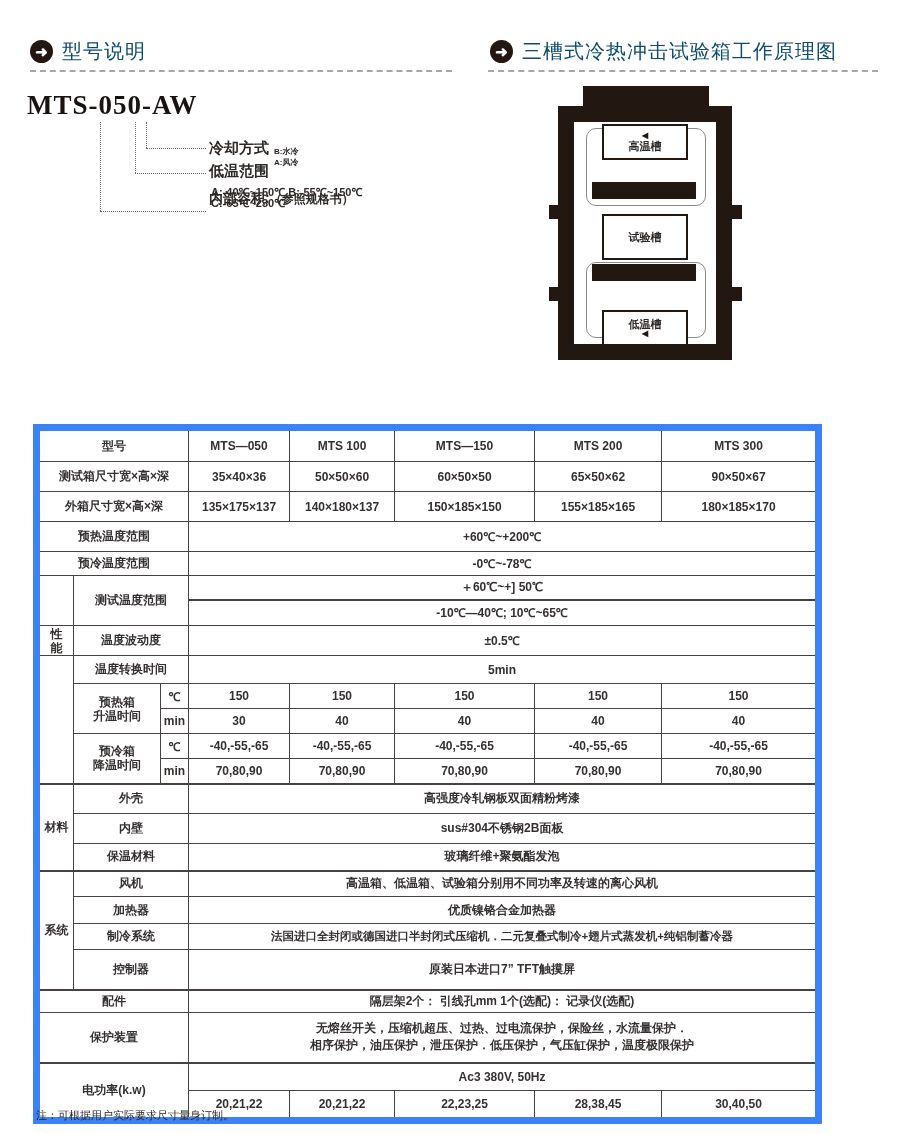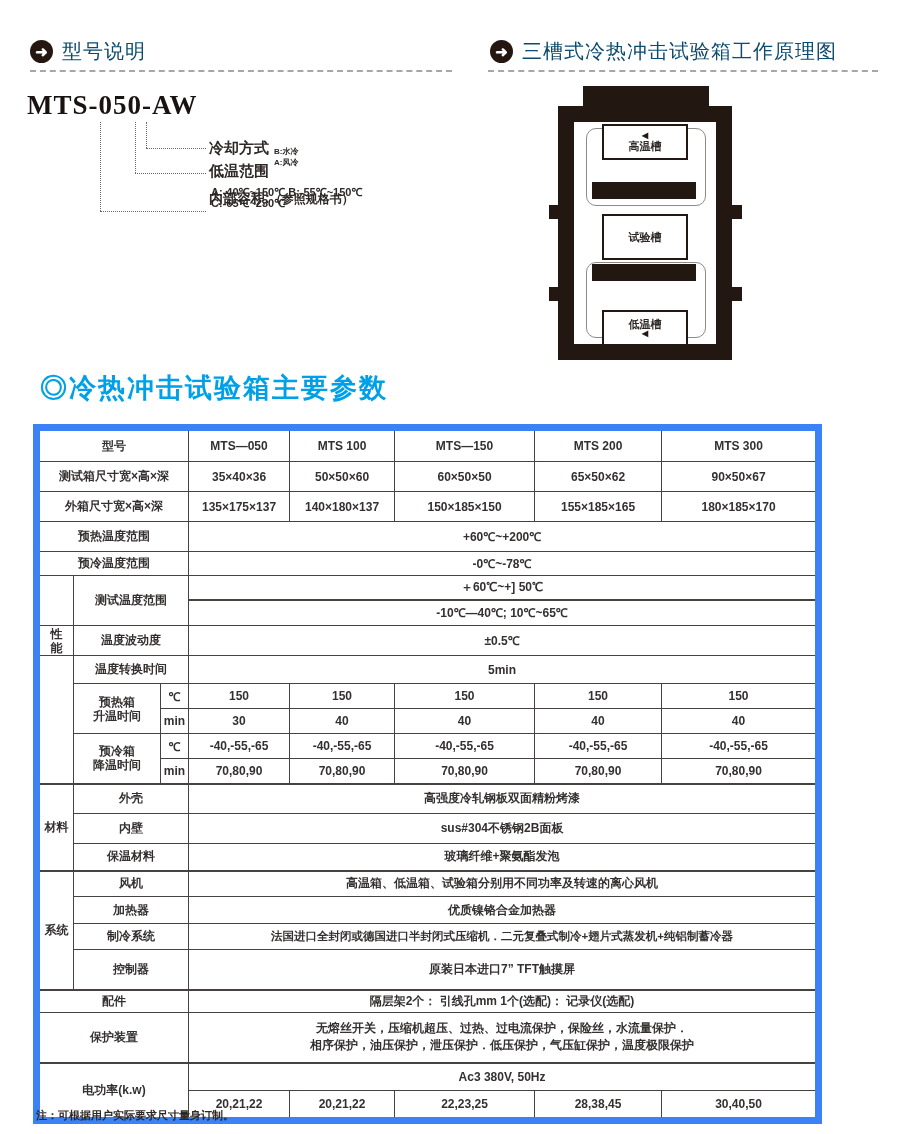--- a/index.html
+++ b/index.html
@@ -61,21 +61,21 @@
   }
   table.spec td {
     border:1px solid #474140; text-align:center; vertical-align:middle;
     font-size:12px; font-weight:bold; color:#353030; padding:0 2px; overflow:hidden;
   }
   table.spec td.small { font-size:11.5px; }
   tr.thick td { border-top-width:2px; }
   td.pre { white-space:pre-line; line-height:14px; }
   .two-line { line-height:17px;border-radius:9px; }
 
-  .footnote { position:absolute; left:36px; top:1108px; font-size:11px; font-weight:bold; color:#2e2926;text-align:right; }
+  .footnote { position:absolute; left:36px; top:1108px; font-size:11px; font-weight:normal; color:#2e2926;text-align:right; }
 </style>
 </head>
 <body>
 
 <div class="page">
 
   <div class="sec-head" style="left:30px; top:38px;">
     <span class="badge">➜</span>
     <span class="sec-title">型号说明</span>
   </div>
@@ -125,21 +125,20 @@
       <div class="dg-box" style="left:28px; top:92px; width:82px; height:42px;">
         <span>试验槽</span>
       </div>
       <div class="dg-box" style="left:28px; top:188px; width:82px; height:32px;">
         <span>低温槽</span>
         <span class="dg-arrow">◀</span>
       </div>
     </div>
   </div>
 
-  <div class="params-title">◎冷热冲击试验箱主要参数</div>
 
   <table class="spec">
     <colgroup>
       <col style="width:37px">
         <col style="width:87px">
         <col style="width:28px">
       <col style="width:101px">
         <col style="width:105px">
         <col style="width:140px">
         <col style="width:127px">

